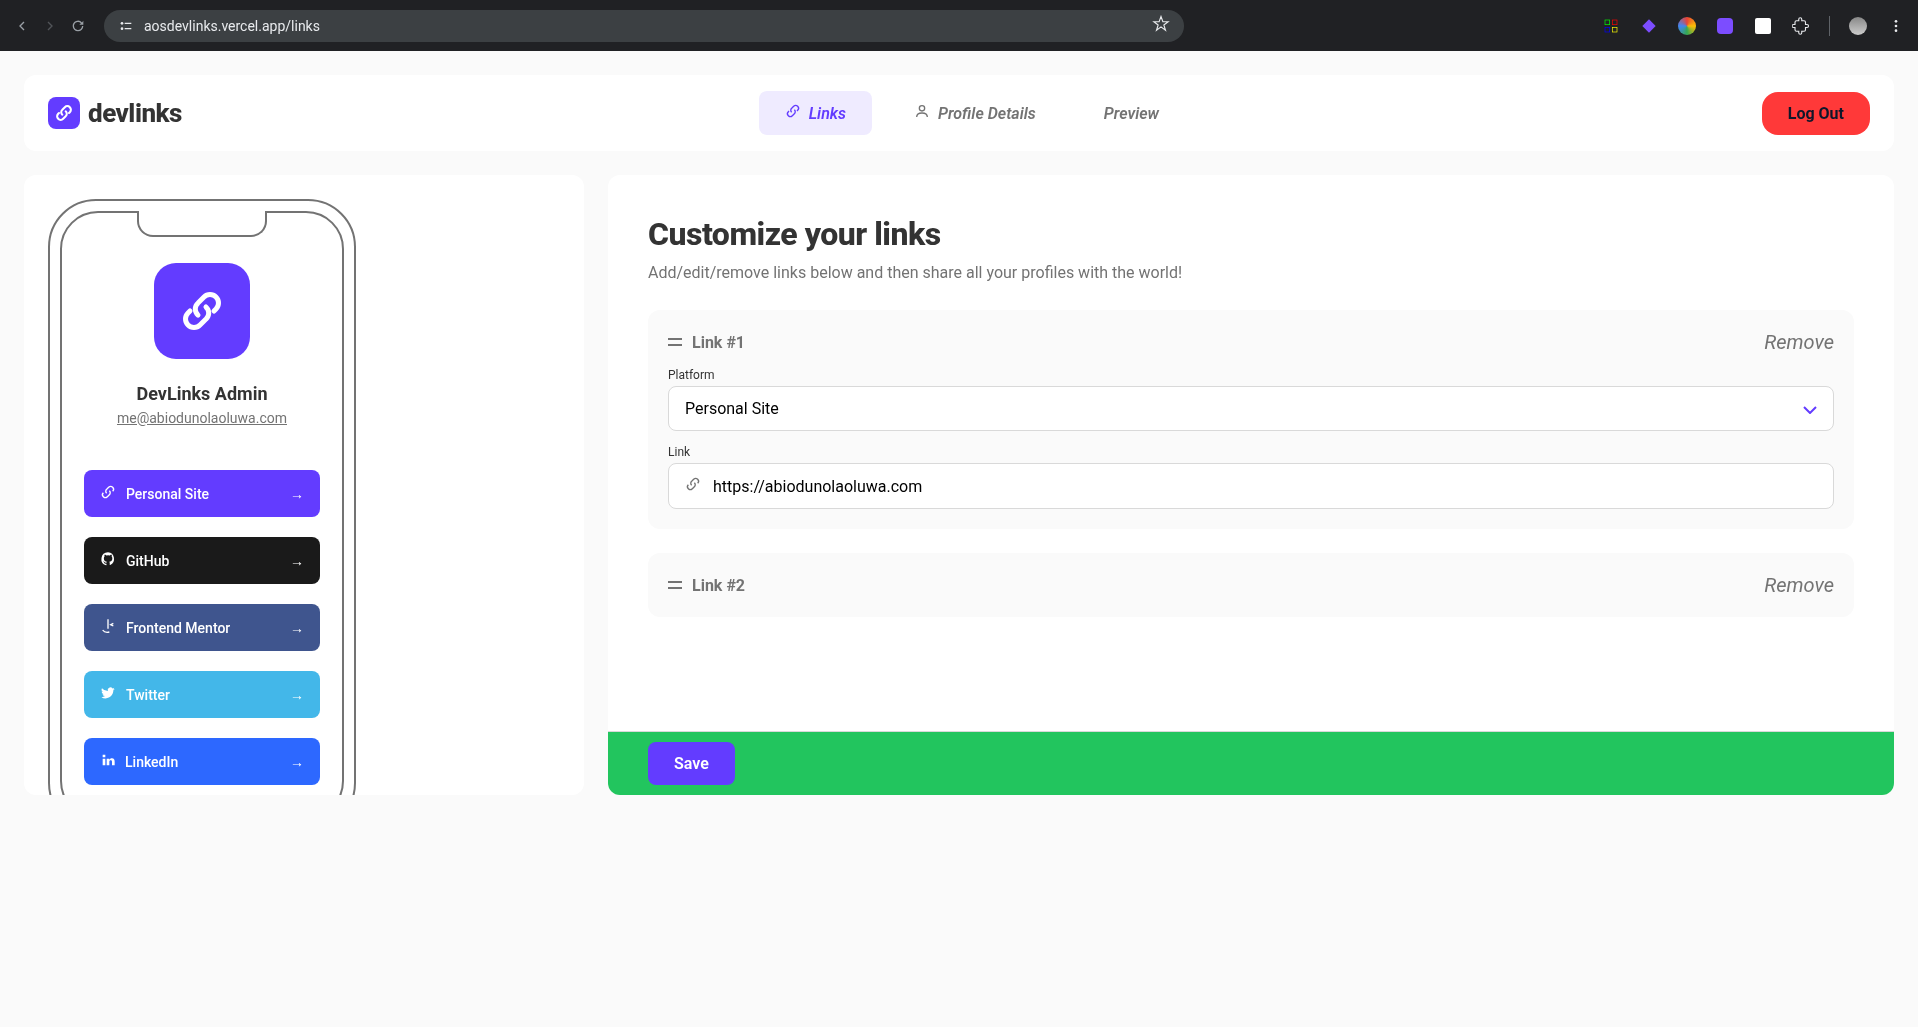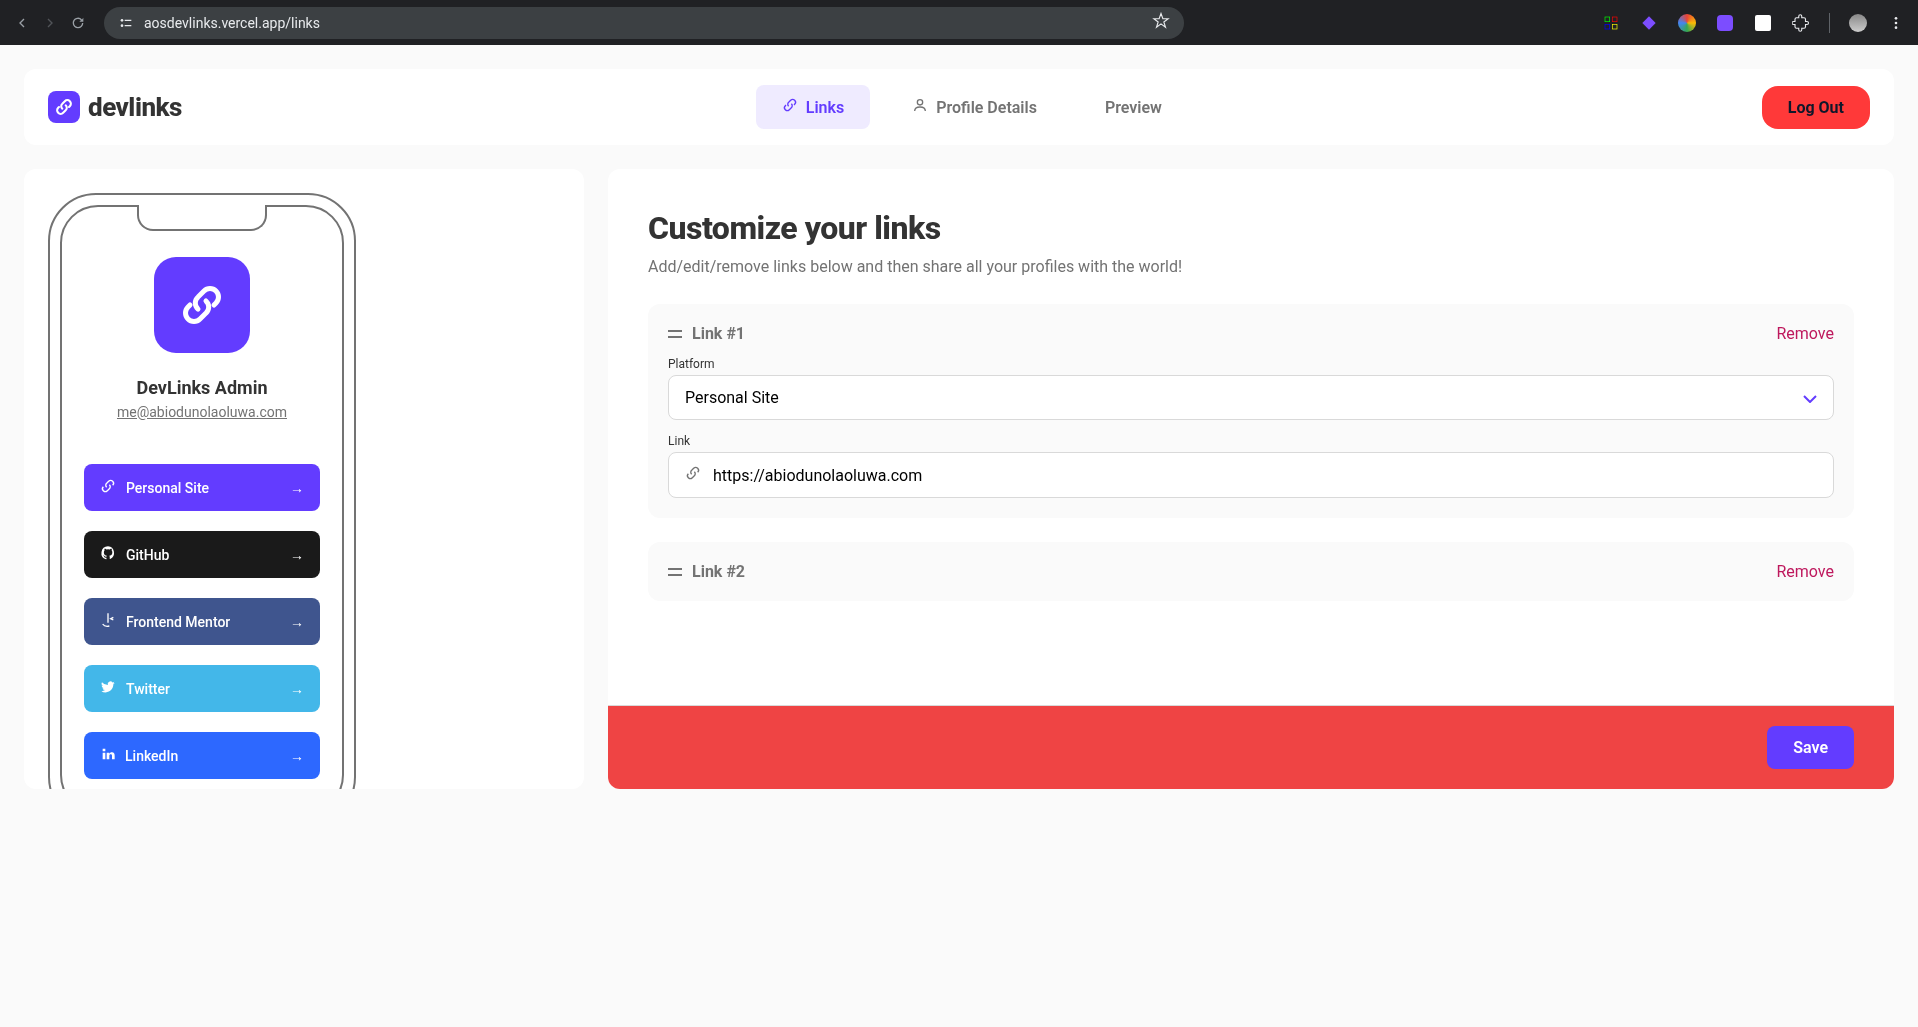--- a/index.html
+++ b/index.html
@@ -1,34 +1,34 @@
 <!DOCTYPE html>
 <html><head>
   <meta charset="utf-8">
   <style>
     * { margin: 0; padding: 0; box-sizing: border-box; font-family: -apple-system, BlinkMacSystemFont, 'Segoe UI', Roboto, sans-serif; }
     body { background: #202124; }
     
     
-    .browser-chrome { background: #202124; height: 45px; display: flex; align-items: center; padding: 0 12px; gap: 16px; }
+    .browser-chrome { background: #202124; height: 51px; display: flex; align-items: center; padding: 0 12px; gap: 16px; }
     .nav-arrows { display: flex; gap: 8px; align-items: center; }
     .nav-icon { width: 20px; height: 20px; color: #9aa0a6; cursor: pointer; display: flex; align-items: center; justify-content: center; }
     .nav-icon.disabled { opacity: 0.4; }
     .url-bar { flex: 1; background: #3c4043; border-radius: 20px; height: 32px; display: flex; align-items: center; padding: 0 14px; gap: 10px; color: #e8eaed; font-size: 14px; max-width: 1080px; }
     .url-bar .site-icon { width: 16px; height: 16px; display: flex; align-items: center; }
     .chrome-right { display: flex; gap: 18px; align-items: center; margin-left: auto; }
     .chrome-icon { width: 20px; height: 20px; display: flex; align-items: center; justify-content: center; color: #e8eaed; }
     
     
     .app-body { background: #fafafa; min-height: calc(1027px - 45px); padding: 24px; }
     .app-header { background: #fff; border-radius: 12px; padding: 16px 24px; display: flex; align-items: center; margin-bottom: 24px; }
     .logo-group { display: flex; align-items: center; gap: 8px; }
     .logo-badge { width: 32px; height: 32px; background: #633CFF; border-radius: 8px; display: flex; align-items: center; justify-content: center; }
     .logo-text { font-size: 26px; font-weight: 800; color: #333; letter-spacing: -0.5px; }
-    .nav-tabs { display: flex; gap: 16px; margin: 0 auto; }
+    .nav-tabs { display: flex; gap: 16px; margin: 0 auto; font-style: italic; }
     .tab { display: flex; align-items: center; gap: 8px; padding: 12px 26px; border-radius: 8px; font-weight: 600; font-size: 16px; color: #737373; cursor: pointer; }
     .tab.active { background: #EFEBFF; color: #633CFF; }
     .logout-btn { background: #FF3939; color: #0f172a; font-weight: 700; font-size: 16px; padding: 12px 26px; border: none; border-radius: 16px; cursor: pointer; }
     
     .main-grid { display: grid; grid-template-columns: 560px 1fr; gap: 24px; }
     .panel { background: #fff; border-radius: 12px; padding: 24px; }
     
     
     .phone-panel { display: flex; justify-content: flex-start; padding-top: 24px; height: 620px; overflow: hidden; }
     .phone-frame { width: 308px; border: 2px solid #737373; border-radius: 48px; padding: 10px; position: relative; height: 632px; }
@@ -47,28 +47,28 @@
     
     
     .editor-panel { padding: 40px; position: relative; height: 620px; overflow: hidden; }
     .editor-title { font-size: 32px; font-weight: 800; color: #333; margin-bottom: 10px; letter-spacing: -0.5px; }
     .editor-sub { font-size: 16px; color: #737373; margin-bottom: 28px; }
     .add-btn { width: 100%; border: 1px solid #633CFF; color: #633CFF; background: #fff; font-weight: 600; font-size: 16px; padding: 12px; border-radius: 8px; cursor: pointer; margin-bottom: 24px; }
     .link-card { background: #FAFAFA; border-radius: 12px; padding: 20px; margin-bottom: 24px; }
     .card-head { display: flex; align-items: center; margin-bottom: 14px; }
     .drag-icon { color: #737373; margin-right: 10px; display: flex; }
     .card-title { font-weight: 700; color: #737373; font-size: 16px; }
-    .remove-link { margin-left: auto; color: #be185d; font-size: 16px; cursor: pointer; }
+    .remove-link { margin-left: auto; color: #737373; font-size: 20px; cursor: pointer; font-style: italic; }
     .field-label { font-size: 12px; color: #333; margin-bottom: 4px; display: block; }
     .select-box { background: #fff; border: 1px solid #D9D9D9; border-radius: 8px; padding: 12px 16px; display: flex; align-items: center; font-size: 16px; margin-bottom: 14px; cursor: pointer; }
     .select-box .chev { margin-left: auto; color: #633CFF; }
     .input-box { background: #fff; border: 1px solid #D9D9D9; border-radius: 8px; padding: 12px 16px; display: flex; align-items: center; gap: 12px; }
     .input-box input { border: none; outline: none; font-size: 16px; flex: 1; }
     .input-box .link-icon { color: #737373; }
-    .save-bar { position: absolute; bottom: 0; left: 0; right: 0; border-top: 1px solid #D9D9D9; padding: 20px 40px; display: flex; justify-content: flex-end; background: #ef4444; }
+    .save-bar { position: absolute; bottom: 0; left: 0; right: 0; border-top: 1px solid #D9D9D9; padding: 10px 40px; display: flex; background: #22c55e; }
     .save-btn { background: #633CFF; color: #fff; font-weight: 600; font-size: 16px; padding: 12px 26px; border: none; border-radius: 8px; cursor: pointer; }
     
     .icon-svg { width: 16px; height: 16px; fill: currentColor; }
     .chrome-dot { width: 18px; height: 18px; border-radius: 50%; }
   </style>
 </head>
 <body>
 
 <div class="browser-chrome">
   <div class="nav-arrows">

